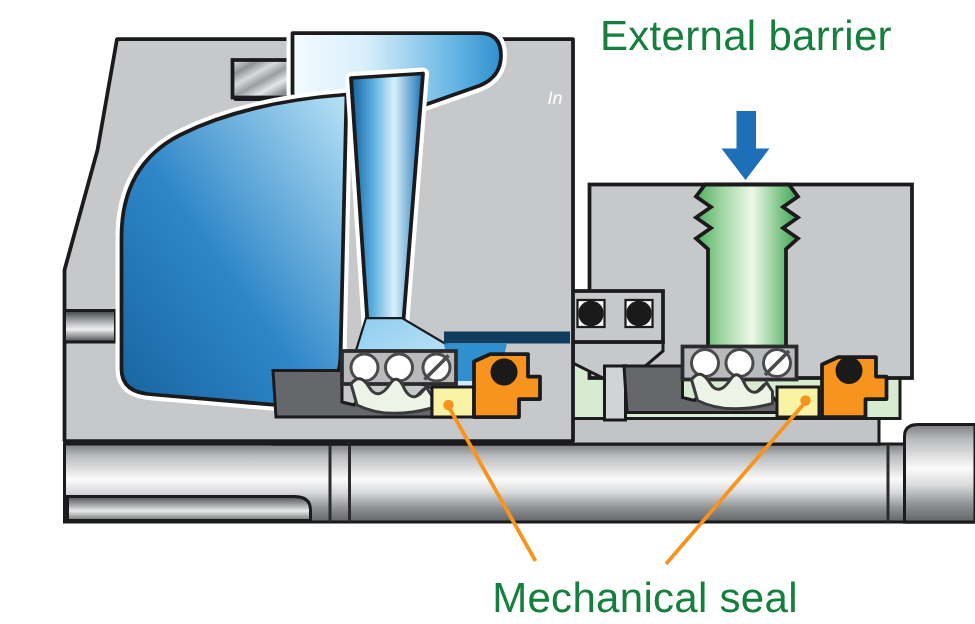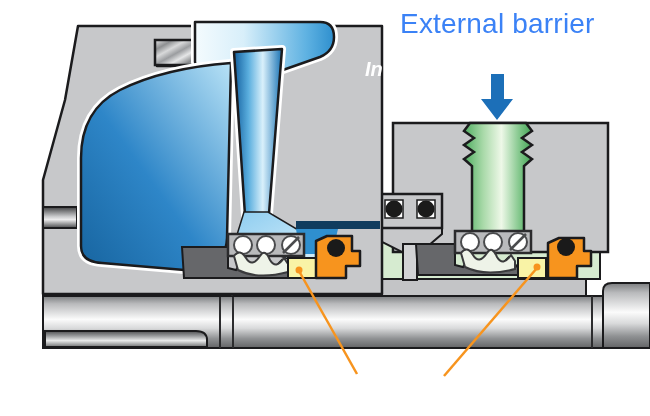--- a/index.html
+++ b/index.html
@@ -2,28 +2,28 @@
 <html><head>
 <meta charset="utf-8">
 <style>
   html,body{margin:0;padding:0;background:#fff;}
   #stage{
     position:relative;width:650px;height:416px;background:#ffffff;overflow:hidden;
     font-family:"Liberation Sans", sans-serif;
   }
   #diagram-svg{position:absolute;left:0;top:0;}
   .label{
-    position:absolute;color:#3b82f6;font-size:28px;line-height:36px;
+    position:absolute;color:#15803d;font-size:28px;line-height:36px;
     letter-spacing:0.2px;
   }
   #supply-label{left:400px;top:6px;}
   #mech-label{left:300px;top:381px;width:260px;text-align:center;}
   #watermark{
     position:absolute;left:365px;top:58px;color:#ffffff;
-    font-size:20px;font-weight:bold;font-style:italic;
+    font-size:12px;font-weight:normal;font-style:italic;
   }
 </style>
 </head>
 <body>
 
 <div id="stage">
 
 <svg id="diagram-svg" width="650" height="416" viewBox="0 0 650 416">
   <defs>
     <linearGradient id="gradVolute" x1="0" y1="1" x2="1" y2="0">
@@ -174,16 +174,17 @@
     <path d="M299,271 L357,374" fill="none" stroke-width="2.5" stroke="#f7941e"></path>
     <path d="M537,268 L444,376" fill="none" stroke-width="2.5" stroke="#f7941e"></path>
   </g>
   <path d="M491,74 L504,74 L504,99 L513,99 L497,120 L481,99 L491,99 Z" fill="#1c6fb8"></path>
 </svg>
 
 <div id="supply-label" class="label">
   <div>External barrier</div>
 </div>
 
+<div id="mech-label" class="label">Mechanical seal</div>
 
 <div id="watermark">In</div>
 
 </div>
 
 </body></html>

